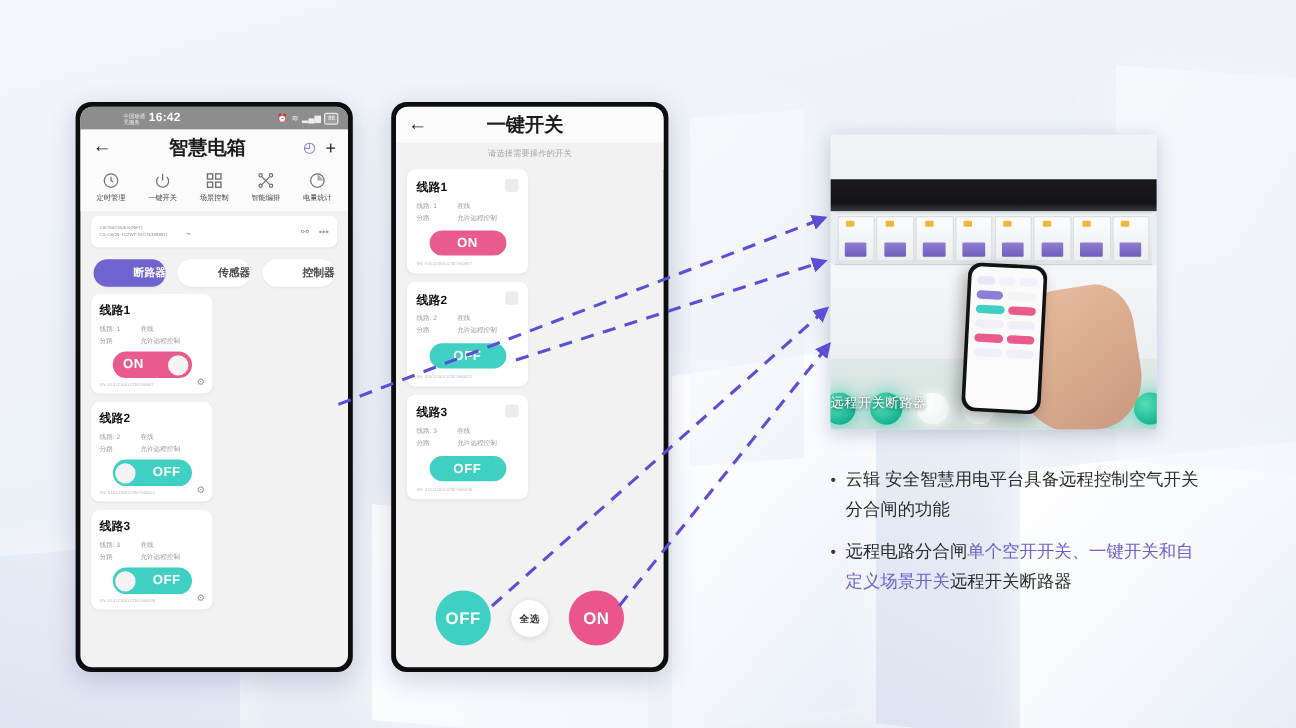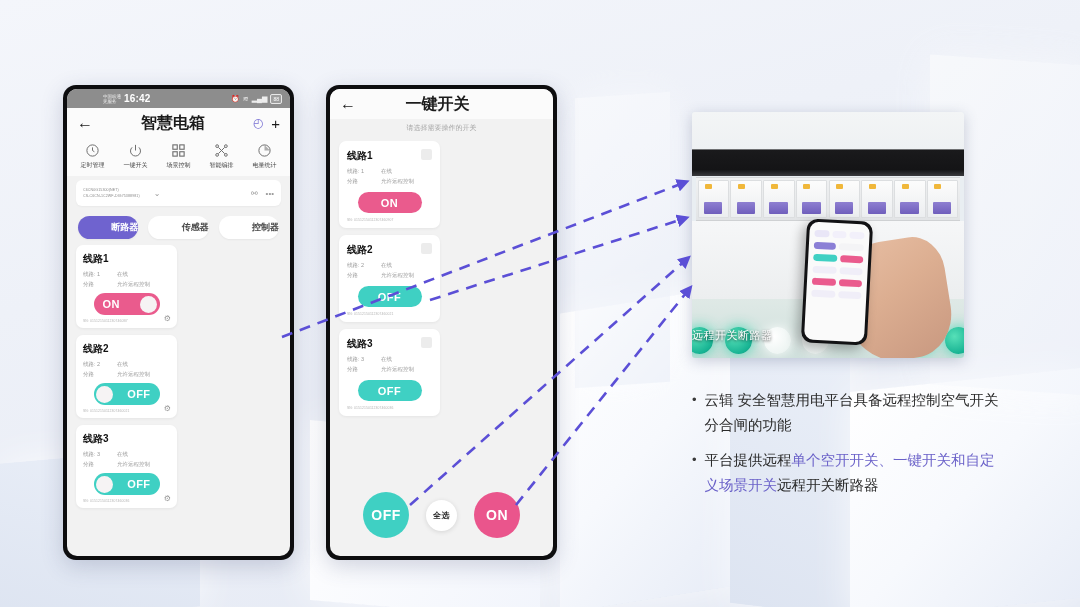--- a/index.html
+++ b/index.html
@@ -546,18 +546,18 @@
   <div id="bullets">
     <div class="bullet">
       <span class="bullet-dot">•</span>
       <span class="bullet-txt">
         <span>云辑 安全智慧用电平台具备远程控制空气开关分合闸的功能</span>
       </span>
     </div>
     <div class="bullet">
       <span class="bullet-dot">•</span>
       <span class="bullet-txt">
-        <span>平台提供远程</span><span class="hl">单个空开开关、一键开关和自定义场景开关</span><span>远程开关断路器</span>
+        <span>远程电路分合闸</span><span class="hl">单个空开开关、一键开关和自定义场景开关</span><span>远程开关断路器</span>
       </span>
     </div>
   </div>
 
 </div>
 
 </body></html>

